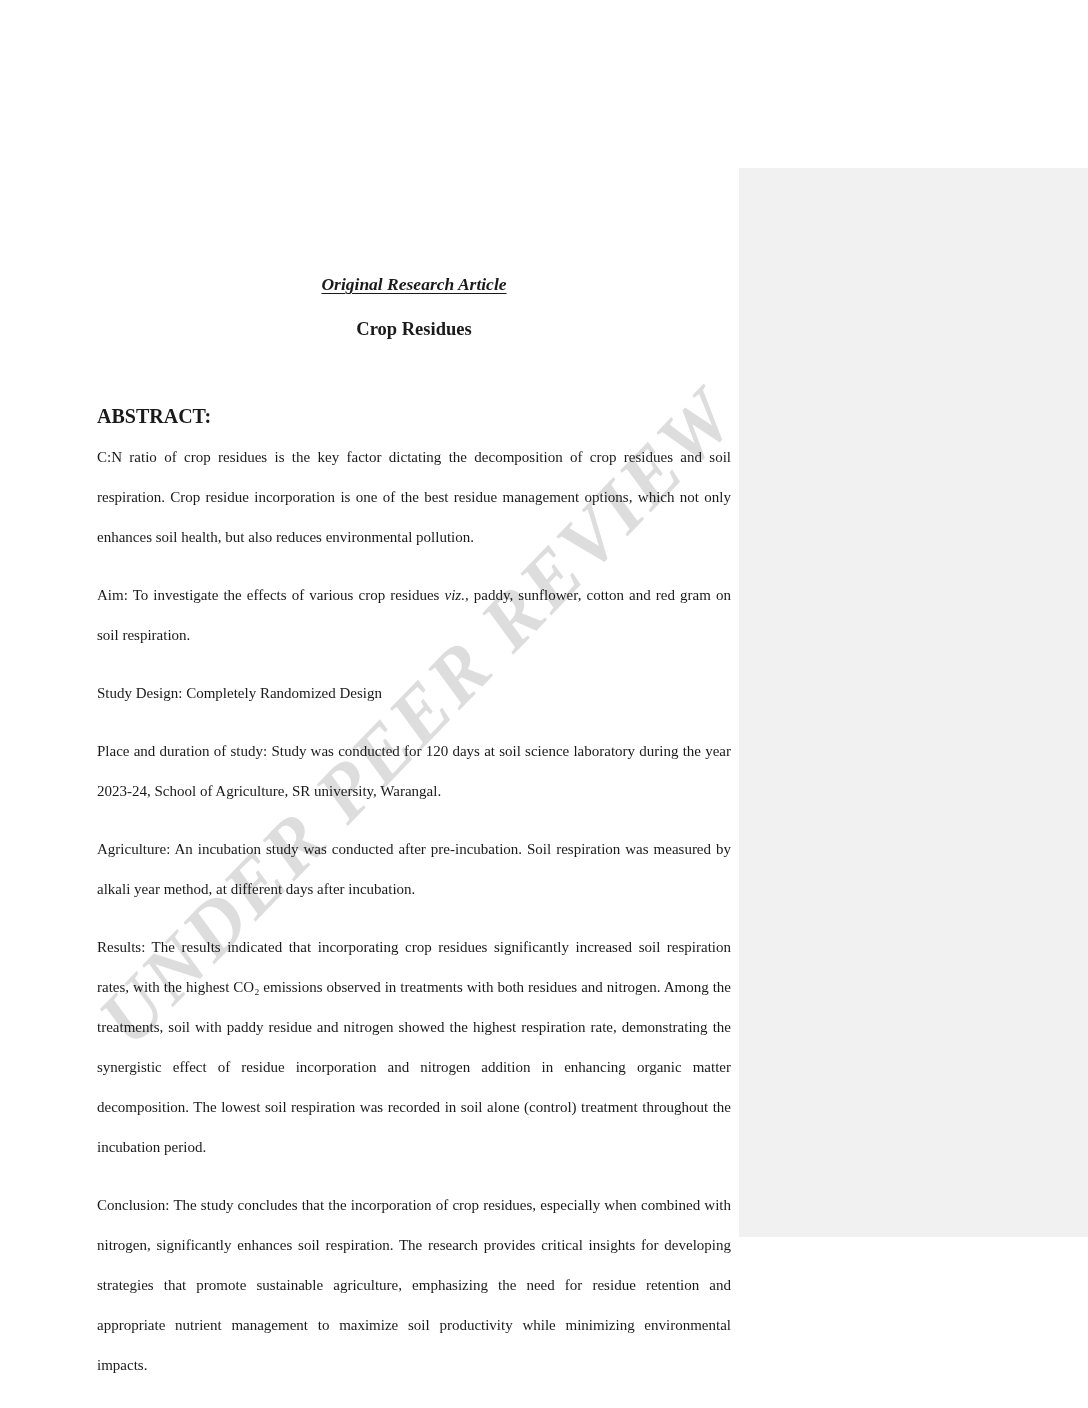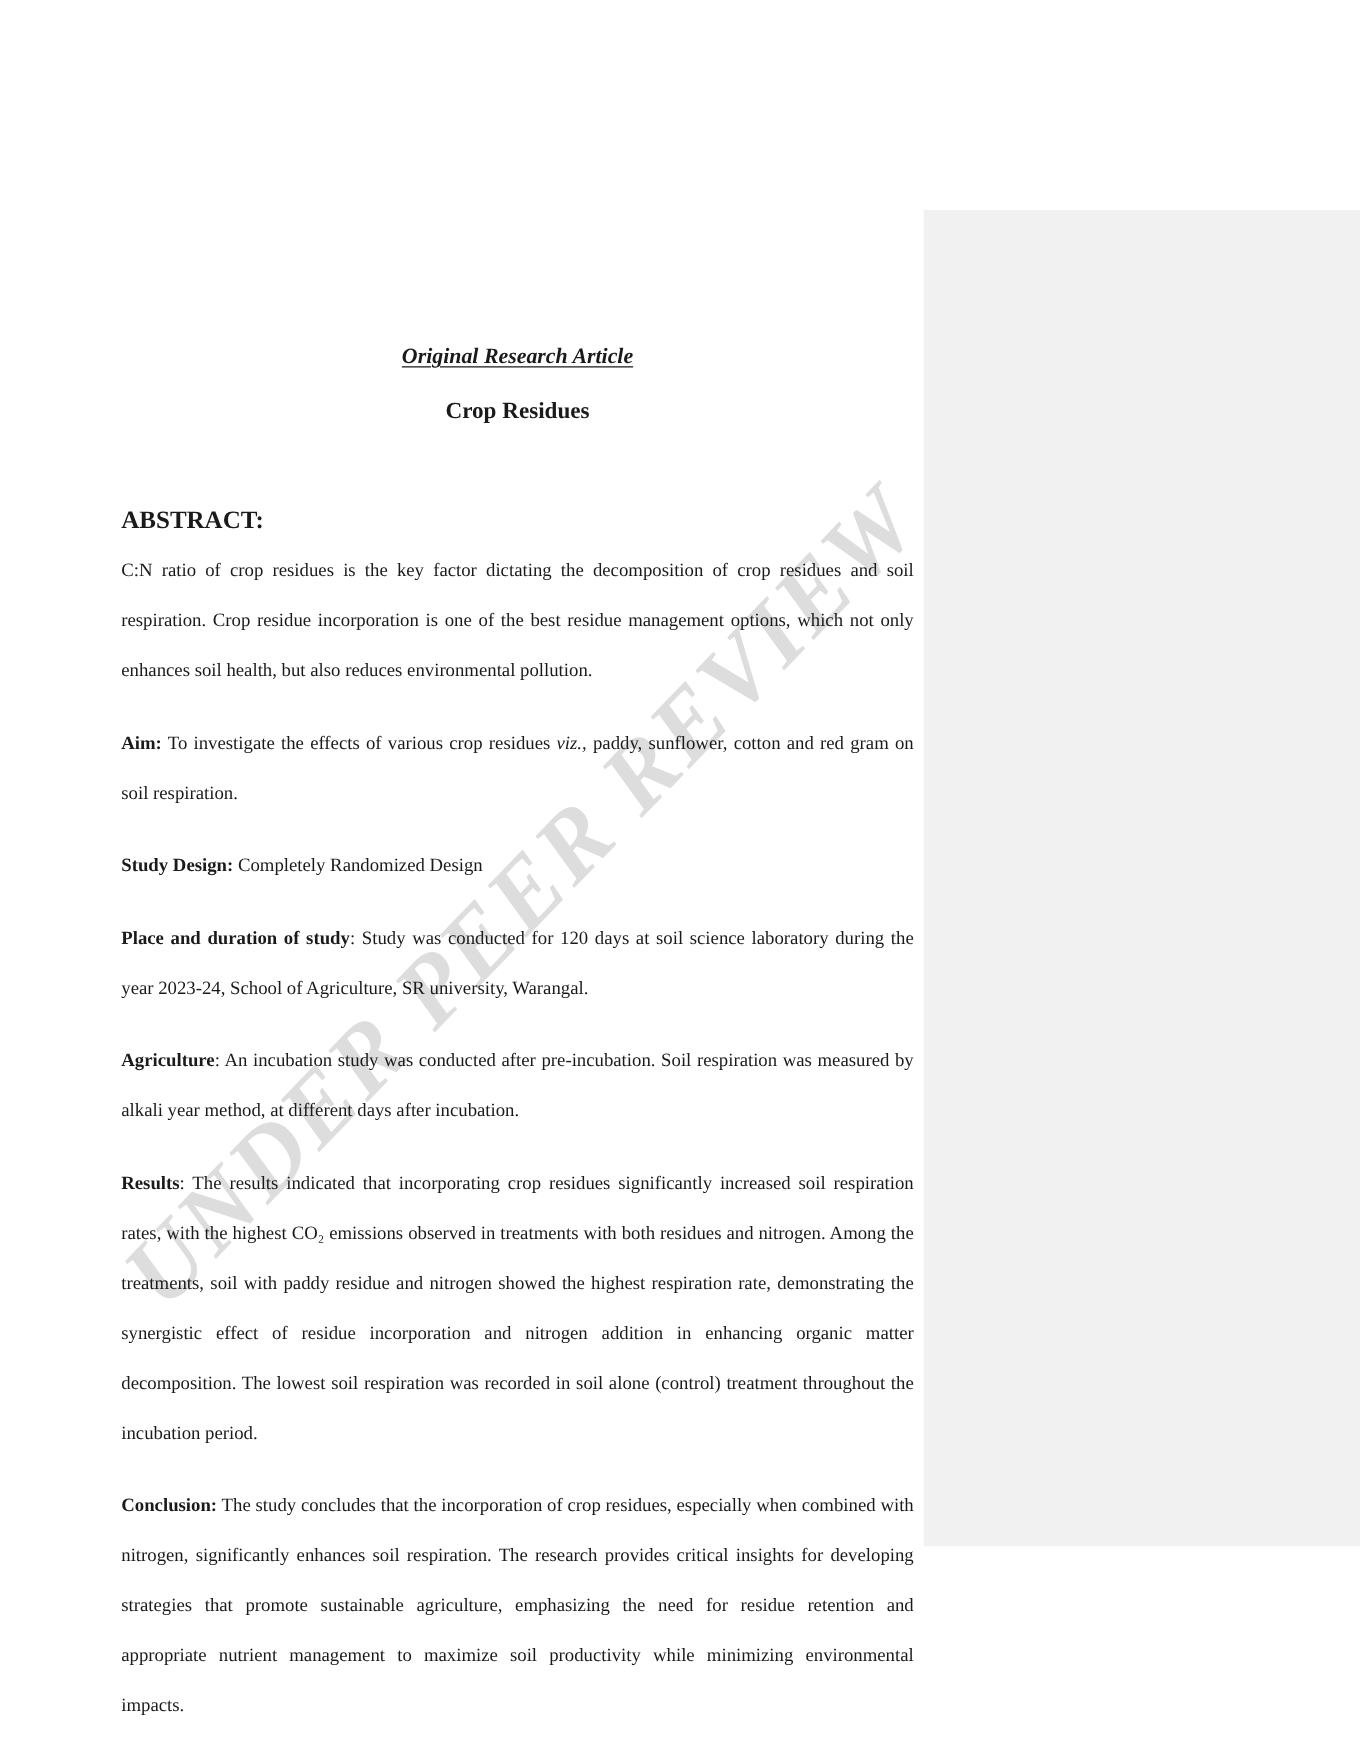--- a/index.html
+++ b/index.html
@@ -78,21 +78,21 @@
     font-weight:bold;
     margin-bottom:7px;
   }
   .para{
     font-size:15px;
     line-height:40px;
     text-align:justify;
     margin-bottom:18px;
   }
   .para:last-child{margin-bottom:0;}
-  .b{font-weight:bold;}
+  .b{font-weight:normal;}
   .i{font-style:italic;}
 </style>
 </head>
 <body>
 
 <div class="page">
   <div class="side-panel"></div>
   <div class="watermark">UNDER PEER REVIEW</div>
   <div class="content">
     <div class="article-type">Original Research Article</div>

